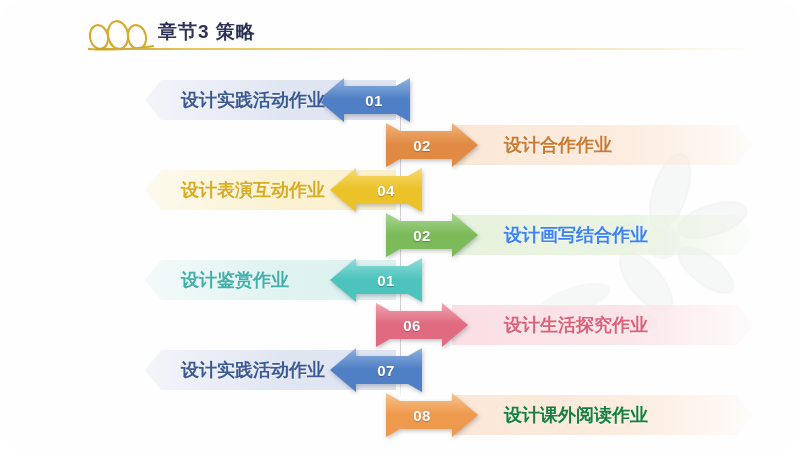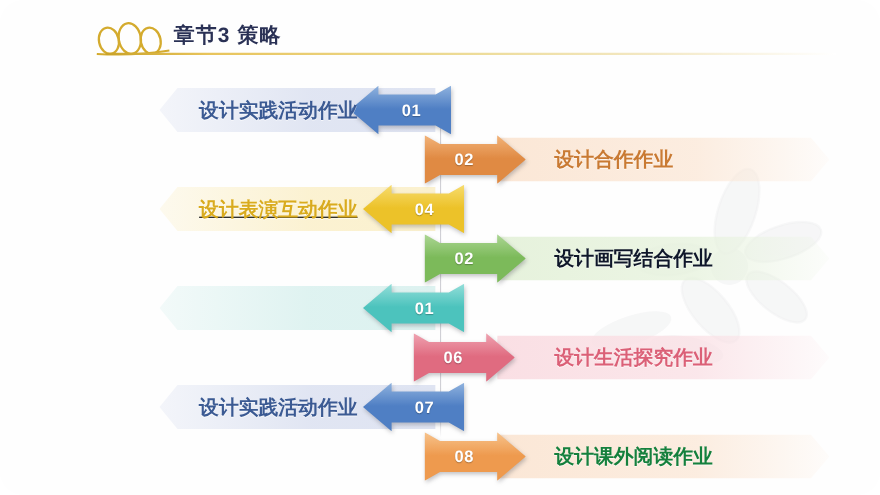--- a/index.html
+++ b/index.html
@@ -158,21 +158,21 @@
            <stop offset="100%" stop-color="#e08a43"></stop>
          </linearGradient>
               </defs>
          <path d="M92,22 L66,0 L66,8 L14,8 L0,0 L0,44 L14,36 L66,36 L66,44 Z" fill="url(#arrgrad1)"></path>
        </svg>
           </div>
           <span class="num">02</span>
         </div>
       </div>
       <div class="row" style="top: 168px;">
-        <div class="band to-left" style="left: 145px; width: 215px; text-decoration: underline;">
+        <div class="band to-left" style="left: 145px; width: 215px;">
           <div class="bg">
             <svg viewBox="0 0 215 40" preserveAspectRatio="none" xmlns="http://www.w3.org/2000/svg">
          <defs>
                 <linearGradient id="bandgrad2" x1="0" y1="0" x2="1" y2="0">
                   <stop offset="0%" stop-color="#fbf1cf" stop-opacity="0.35"></stop>
          <stop offset="55%" stop-color="#fbf1cf" stop-opacity="0.95"></stop>
          <stop offset="100%" stop-color="#fbf1cf" stop-opacity="1"></stop>
                 </linearGradient>
               </defs>
          <path d="M14,0 L215,0 L215,40 L14,40 L0,20 Z" fill="url(#bandgrad2)"></path>
@@ -203,21 +203,21 @@
          <defs>
                 <linearGradient id="bandgrad3" x1="0" y1="0" x2="1" y2="0">
                   <stop offset="0%" stop-color="#e6f2dc" stop-opacity="1"></stop>
          <stop offset="60%" stop-color="#e6f2dc" stop-opacity="0.75"></stop>
          <stop offset="100%" stop-color="#e6f2dc" stop-opacity="0.10"></stop>
                 </linearGradient>
               </defs>
          <path d="M0,0 L236,0 L250,20 L236,40 L0,40 Z" fill="url(#bandgrad3)"></path>
        </svg>
           </div>
-          <span class="txt" style="color: #0f172a;">设计画写结合作业</span>
+          <span class="txt" style="color: #3b82f6;">设计画写结合作业</span>
         </div>
         <div class="arrow right" style="left: 386px;">
           <div class="shp">
             <svg viewBox="0 0 92 44" preserveAspectRatio="none" xmlns="http://www.w3.org/2000/svg">
          <defs>
                 <linearGradient id="arrgrad3" x1="0" y1="0" x2="0" y2="1">
            <stop offset="0%" stop-color="#acd694"></stop>
            <stop offset="48%" stop-color="#7cba5a"></stop>
            <stop offset="100%" stop-color="#7cba5a"></stop>
          </linearGradient>
@@ -235,20 +235,21 @@
          <defs>
                 <linearGradient id="bandgrad4" x1="0" y1="0" x2="1" y2="0">
                   <stop offset="0%" stop-color="#ddf2f0" stop-opacity="0.35"></stop>
          <stop offset="55%" stop-color="#ddf2f0" stop-opacity="0.95"></stop>
          <stop offset="100%" stop-color="#ddf2f0" stop-opacity="1"></stop>
                 </linearGradient>
               </defs>
          <path d="M14,0 L215,0 L215,40 L14,40 L0,20 Z" fill="url(#bandgrad4)"></path>
        </svg>
           </div>
+          <span class="txt" style="color: rgb(63, 176, 170);">设计鉴赏作业</span>
         </div>
         <div class="arrow left" style="left: 330px;">
           <div class="shp">
             <svg viewBox="0 0 92 44" preserveAspectRatio="none" xmlns="http://www.w3.org/2000/svg">
          <defs>
                 <linearGradient id="arrgrad4" x1="0" y1="0" x2="0" y2="1">
            <stop offset="0%" stop-color="#93ded9"></stop>
            <stop offset="48%" stop-color="#4cc3bd"></stop>
            <stop offset="100%" stop-color="#4cc3bd"></stop>
          </linearGradient>

